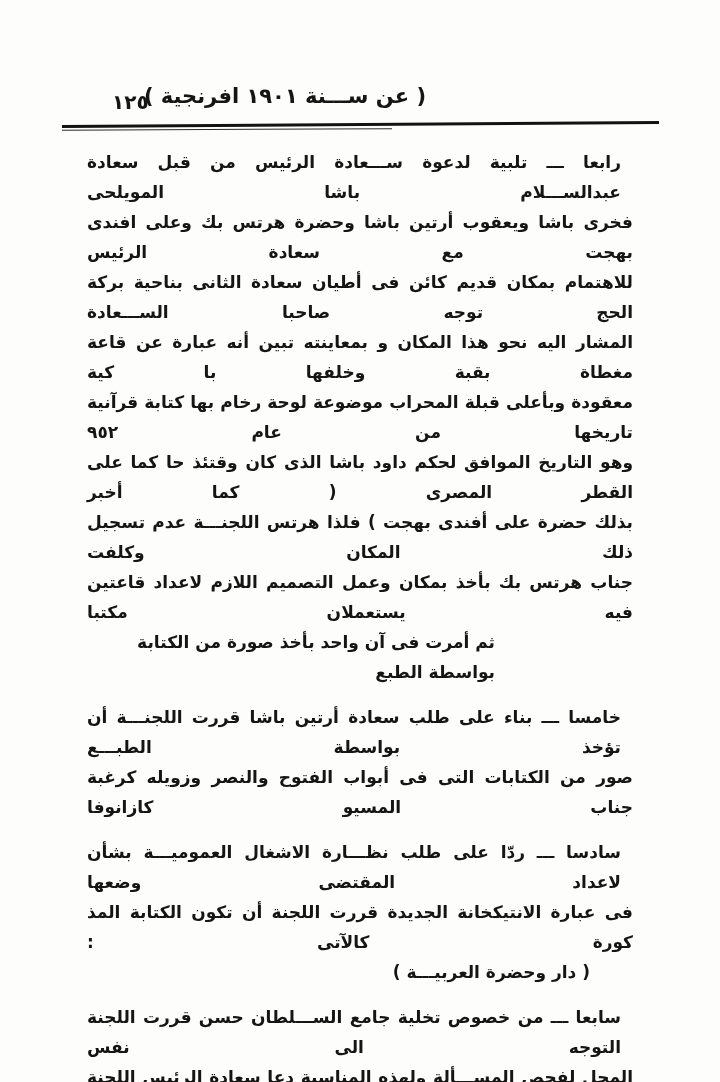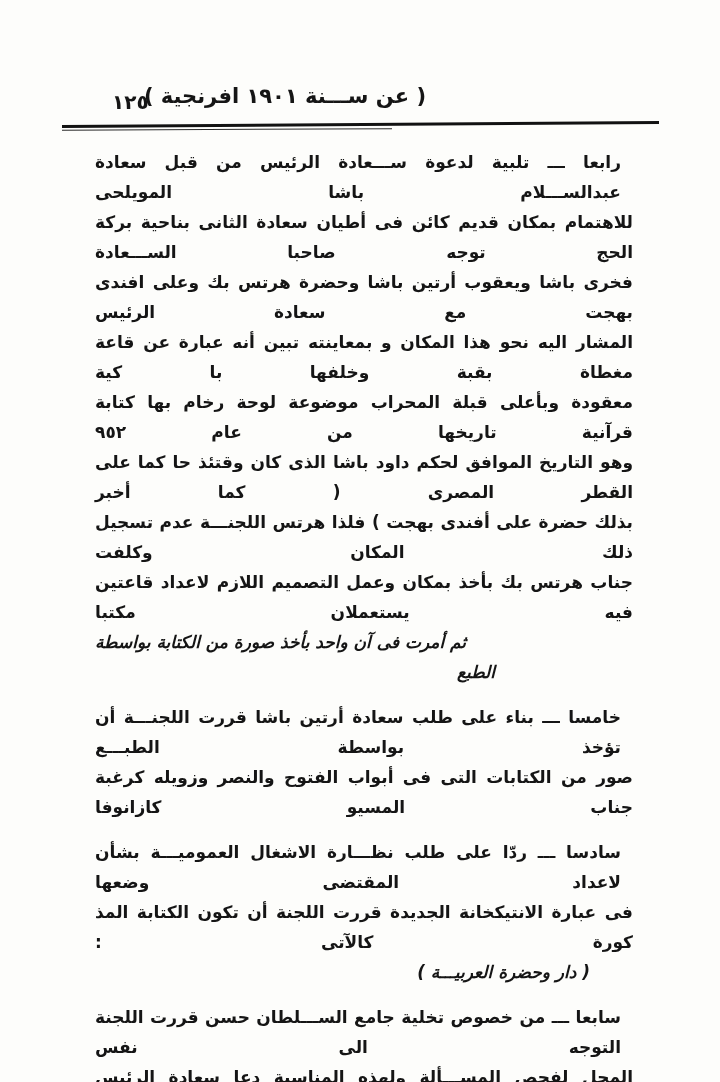--- a/index.html
+++ b/index.html
@@ -51,51 +51,50 @@
     position:absolute;
     top:147px;
     right:87px;
     width:546px;
     direction:rtl;
     font-size:17px;
     font-weight:bold;
     line-height:30px;
     text-rendering:optimizeLegibility;
   }
-  .para{margin:0 0 15px 8px;}
+  .para{margin:0 0 15px 0;}
   .line{
     text-align:justify;
     text-align-last:justify;
     -moz-text-align-last:justify;
   }
   .line.first{padding-right:12px;}
   .line.short{
-    text-align:left;
+    text-align:right;
     text-align-last:right;
-    font-style:italic;
     -moz-text-align-last:right;
   }
 </style>
 </head>
 <body>
 
 <div class="page">
 
   <div class="header-title">( عن ســـنة ١٩٠١ افرنجية )</div>
 
   <div class="page-number">١٢٥</div>
 
   <div class="rule-main"></div>
   <div class="rule-sub"></div>
 
   <div class="body-text">
       <div class="para">
         <div class="line first">رابعا ـــ تلبية لدعوة ســـعادة الرئيس من قبل سعادة عبدالســـلام باشا المويلحى</div>
+        <div class="line full">فخرى باشا ويعقوب أرتين باشا وحضرة هرتس بك وعلى افندى بهجت مع سعادة الرئيس</div>
         <div class="line full">للاهتمام بمكان قديم كائن فى أطيان سعادة الثانى بناحية بركة الحج توجه صاحبا الســـعادة</div>
-        <div class="line full">فخرى باشا ويعقوب أرتين باشا وحضرة هرتس بك وعلى افندى بهجت مع سعادة الرئيس</div>
         <div class="line full">المشار اليه نحو هذا المكان و بمعاينته تبين أنه عبارة عن قاعة مغطاة بقبة وخلفها با كية</div>
         <div class="line full">معقودة وبأعلى قبلة المحراب موضوعة لوحة رخام بها كتابة قرآنية تاريخها من عام ٩٥٢</div>
         <div class="line full">وهو التاريخ الموافق لحكم داود باشا الذى كان وقتئذ حا كما على القطر المصرى ( كما أخبر</div>
         <div class="line full">بذلك حضرة على أفندى بهجت ) فلذا هرتس اللجنـــة عدم تسجيل ذلك المكان وكلفت</div>
         <div class="line full">جناب هرتس بك بأخذ بمكان وعمل التصميم اللازم لاعداد قاعتين فيه يستعملان مكتبا</div>
         <div class="line short" style="padding-right: 138px;">ثم أمرت فى آن واحد بأخذ صورة من الكتابة بواسطة الطبع</div>
       </div>
       <div class="para">
         <div class="line first">خامسا ـــ بناء على طلب سعادة أرتين باشا قررت اللجنـــة أن تؤخذ بواسطة الطبـــع</div>
         <div class="line full">صور من الكتابات التى فى أبواب الفتوح والنصر وزويله كرغبة جناب المسيو كازانوفا</div>

